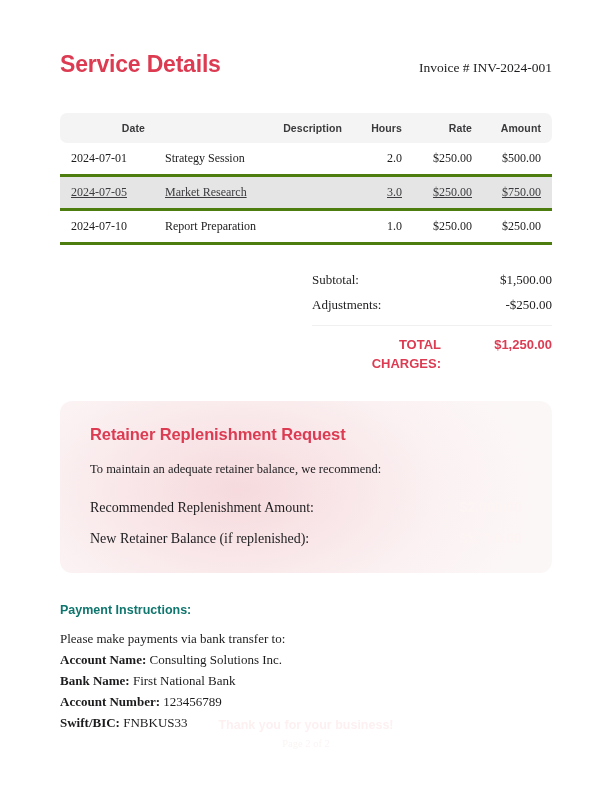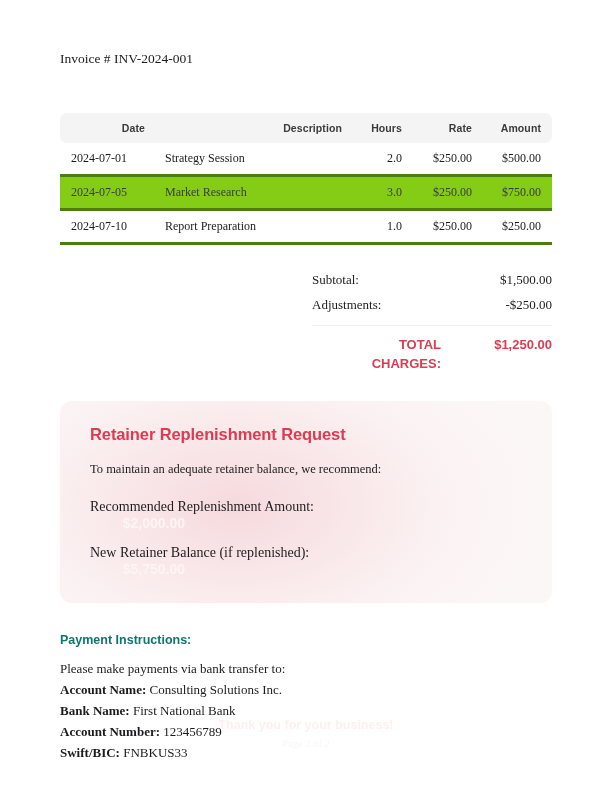--- a/index.html
+++ b/index.html
@@ -82,22 +82,23 @@
     font-size: 12px;
     color: #1c1c1e;
     padding: 8px 10px;
     text-align: left;
     border-bottom: 3px solid #4d7c0f;
   }
   table.services td.num { text-align: right; }
   table.services td:first-child { padding-left: 11px; }
   table.services td:last-child { padding-right: 11px; }
   table.services tr.alt td {
-    background: #84cc16;
+    background: #e5e5e5;
     color: #3c3c40;
+    text-decoration: underline;
   }
 
   .col-date   { width: 95px; }
   .col-desc   { width: 197px; }
   .col-hours  { width: 60px; }
   .col-rate   { width: 70px; }
   .col-amount { width: 70px; }
 
   
   .totals {
@@ -164,21 +165,20 @@
     font-family: "Liberation Serif", "DejaVu Serif", serif;
     font-size: 12.5px;
     color: #1c1c1e;
     margin: 0 0 22px 0;
   }
   .retainer-row {
     display: flex;
     justify-content: space-between;
     align-items: baseline;
     margin-bottom: 14px;
-    flex-direction: column;
   }
   .retainer-row:last-child { margin-bottom: 0; }
   .retainer-label {
     font-family: "Liberation Serif", "DejaVu Serif", serif;
     font-size: 14px;
     color: #1c1c1e;
   }
   .retainer-value {
     font-family: "Liberation Sans", "DejaVu Sans", sans-serif;
     font-size: 14px;
@@ -230,20 +230,21 @@
     margin-top: 2px;
   }
 </style>
 </head>
 <body>
 
 <div class="page">
   <div class="content">
 
     <div class="header-row">
+      <h1 class="page-title">Service Details</h1>
       <div class="invoice-no">Invoice # INV-2024-001</div>
     </div>
 
     <div class="table-wrap">
       <table class="services">
         <colgroup>
           <col class="col-date">
             <col class="col-desc">
             <col class="col-hours">
             <col class="col-rate">

